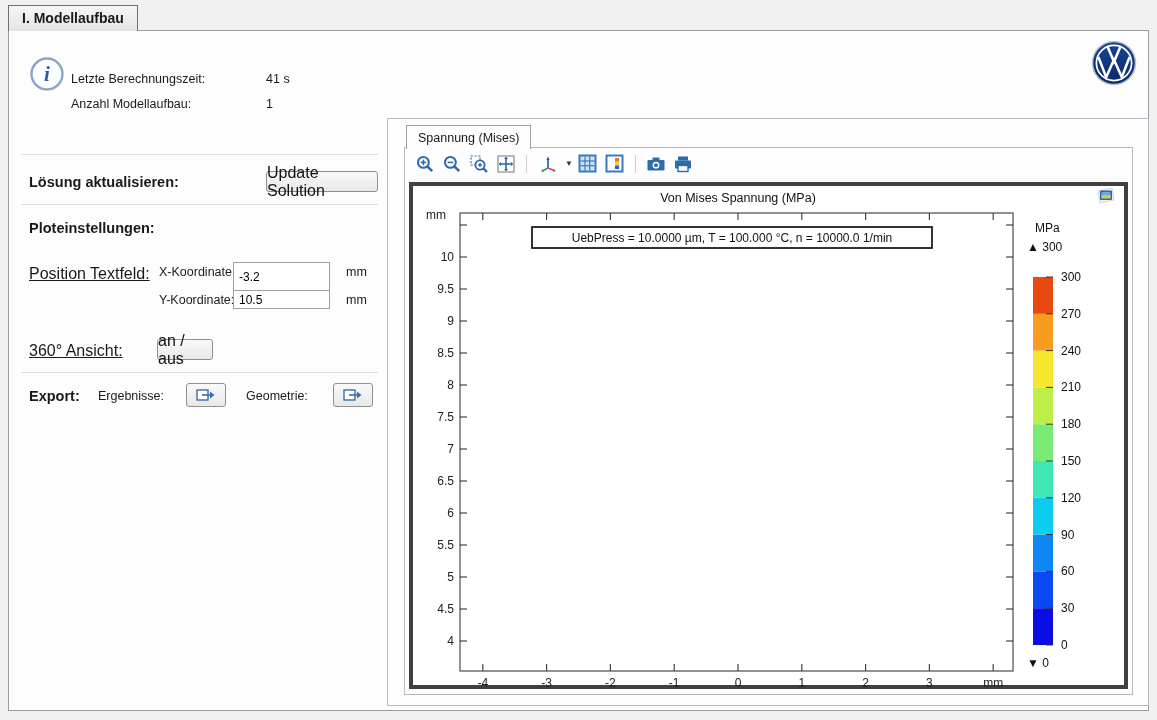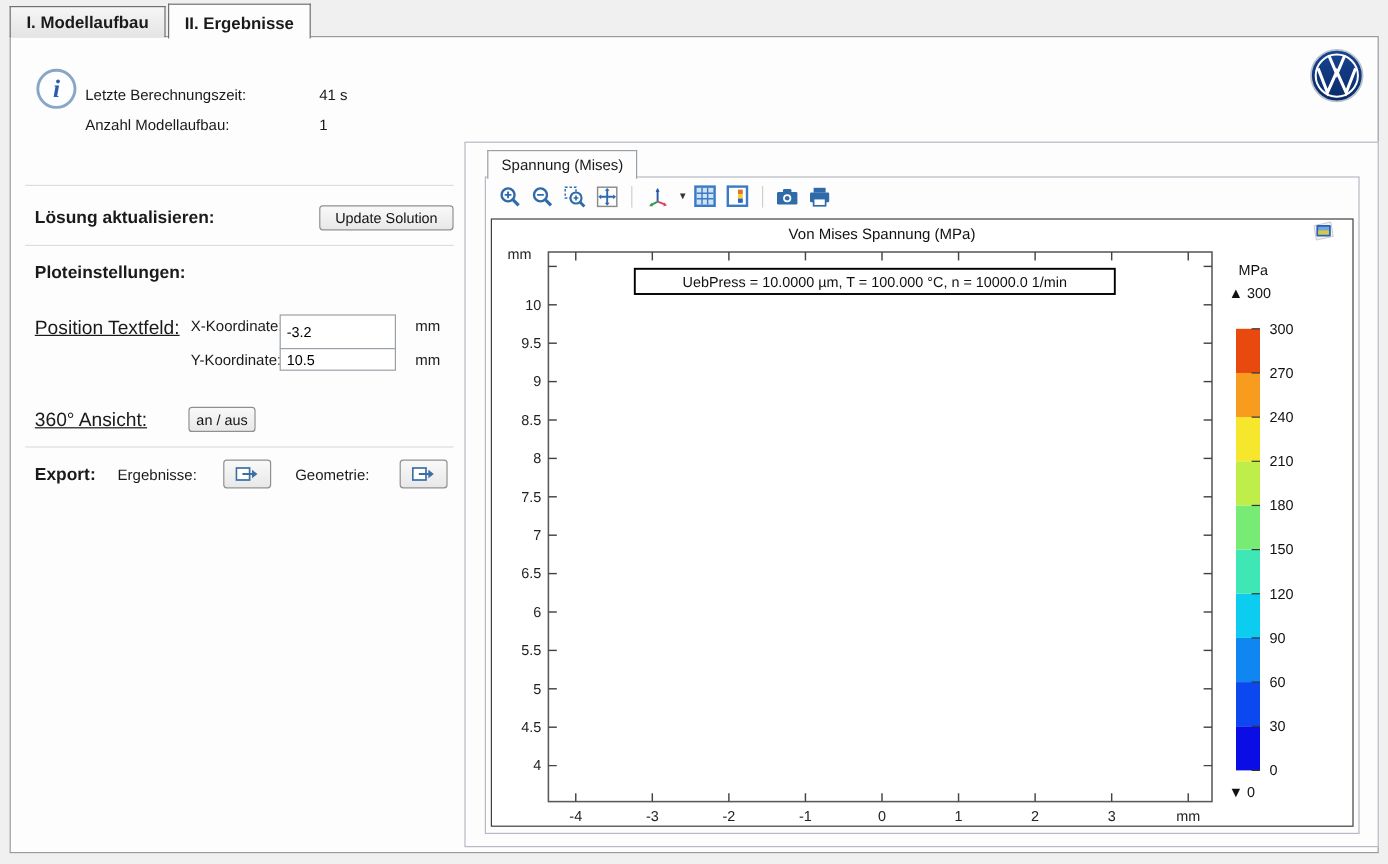--- a/index.html
+++ b/index.html
@@ -12,44 +12,43 @@
   
   #tabstrip { position:absolute; left:8px; top:3px; height:28px; display:flex; align-items:flex-end; z-index:5; }
   .maintab { font-size:14px; font-weight:bold; padding:4px 13px 5px 13px; border:1px solid #6f6f6f; border-bottom:none; background:linear-gradient(#f6f6f6,#e4e4e4); margin-right:2px; cursor:default;text-align:center; }
   .maintab.active { background:#fdfdfd; padding-top:7px; margin-bottom:-1px; }
 
   
   .hdivider { position:absolute; left:12px; width:357px; height:1px; background:#dedede; }
   .lbl { font-size:12.5px; }
   .heading { font-size:14.5px; font-weight:bold; }
   .ulabel { font-size:16px; text-decoration:underline; }
-  .btn { position:absolute; display:flex; align-items:center; justify-content:center; background:linear-gradient(#f9f9f9,#e8e8e8); border:1px solid #8f8f8f; border-radius:3px; font-size:12px; color:#111; cursor:pointer;text-align:right; }
+  .btn { position:absolute; display:flex; align-items:center; justify-content:center; background:linear-gradient(#f9f9f9,#e8e8e8); border:1px solid #8f8f8f; border-radius:3px; font-size:16px; color:#111; cursor:pointer; }
   .field { position:absolute; border:1px solid #9aa0a8; background:#fff; font-size:12px; font-family:"Liberation Sans",sans-serif; padding:1px 5px; }
 
   
   .panelbox { position:absolute; border:1px solid #b6b9c2; background:#fdfdfd; }
   .paneltabs { position:absolute; display:flex; align-items:flex-end; z-index:4; }
   .paneltab { font-size:12.5px; padding:3px 11px 4px 11px; border:1px solid #9aa0a8; border-bottom:none; background:linear-gradient(#f4f4f4,#e7e7e7); margin-right:1px; cursor:default; }
   .paneltab.active { background:#fdfdfd; padding-top:5px; margin-bottom:-1px; }
 
   #toolbar { position:absolute; left:404px; top:119px; height:27px; display:flex; align-items:center; gap:3px; }
   .tbtn { width:24px; height:24px; display:flex; align-items:center; justify-content:center; border-radius:2px; cursor:pointer; }
   .tsep { width:1px; height:18px; background:#cfcfcf; margin:0 5px; }
   .caret { font-size:8px; color:#333; margin-left:-1px; cursor:pointer; }
 
-  #canvas { position:absolute; left:400px; top:151px; width:719px; height:507px; border:1px solid #404040; background:#fff; }
+  #canvas { position:absolute; left:400px; top:151px; width:719px; height:507px; border:4px solid #404040; background:#fff; }
   #plot-svg { position:absolute; left:0; top:0; }
   #plot-svg text { font-family:"Liberation Sans",sans-serif; }
 </style>
 </head>
 <body>
 
 <div id="tabstrip">
   <div class="maintab">I. Modellaufbau</div>
-  <div class="maintab active">II. Ergebnisse</div>
 </div>
 
 <div id="window">
 
   <svg class="abs" style="left:20px;top:25px" width="36" height="36" viewBox="0 0 36 36">
     <circle cx="18" cy="18" r="15.5" fill="#fdfeff" stroke="#8aa6c6" stroke-width="2.4"></circle>
     <text x="18" y="25" text-anchor="middle" font-size="21" font-style="italic" font-weight="bold" fill="#2d5ba8" font-family="Liberation Serif, serif">i</text>
   </svg>
 
   <div class="abs lbl" style="left:62px;top:41px">Letzte Berechnungszeit:</div>

